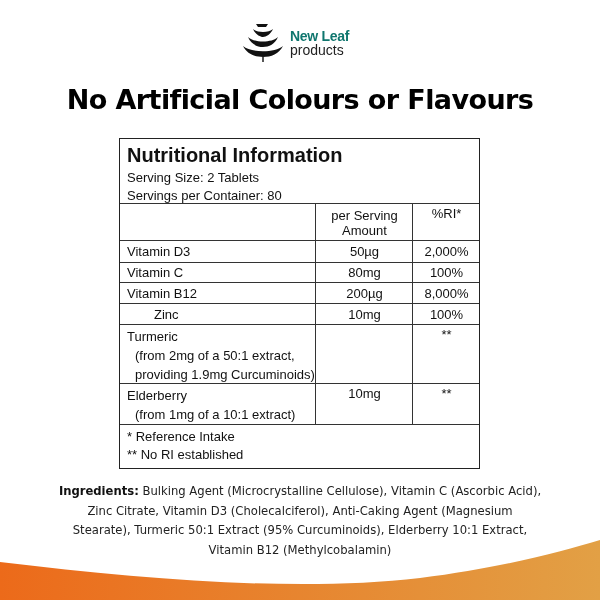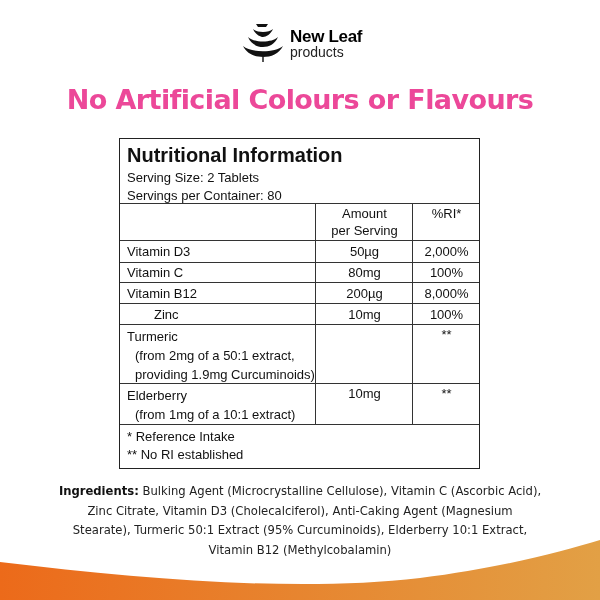--- a/index.html
+++ b/index.html
@@ -1,22 +1,22 @@
 <!DOCTYPE html>
 <html><head>
 <meta charset="utf-8">
 <style>
   html, body { margin:0; padding:0; }
   body { width:600px; height:600px; position:relative; overflow:hidden; background:#ffffff; font-family:"DejaVu Sans", sans-serif; color:#111; }
   .logo { position:absolute; left:242px; top:22px; display:flex; align-items:center; }
   .logo svg { width:42px; height:42px; }
   .logo-text { margin-left:6px; line-height:1; }
-  .logo-brand { font-family:"Liberation Sans", sans-serif; font-weight:bold; font-size:17px; color:#000000; letter-spacing:-0.3px;text-align:center; }
+  .logo-brand { font-family:"Liberation Sans", sans-serif; font-weight:bold; font-size:14px; color:#0f766e; letter-spacing:-0.3px;text-align:center; }
   .logo-sub { font-family:"Liberation Sans", sans-serif; font-size:14px; color:#222; margin-top:0px; }
-  .headline { position:absolute; left:0; width:600px; top:84px; text-align:center; font-family:"DejaVu Sans", sans-serif; font-weight:bold; font-size:27px; letter-spacing:-0.6px; color:#ec4899; }
+  .headline { position:absolute; left:0; width:600px; top:84px; text-align:center; font-family:"DejaVu Sans", sans-serif; font-weight:bold; font-size:27px; letter-spacing:-0.6px; color:#000000; }
   .panel { position:absolute; left:119px; top:138px; width:361px; height:331px; border:1.5px solid #222; box-sizing:border-box; font-family:"Liberation Sans", sans-serif; font-size:13px; color:#111; }
   .panel-title { position:absolute; left:7px; top:5px; font-weight:bold; font-size:20px; }
   .panel-line { position:absolute; left:7px; font-size:13px; }
   .hline { position:absolute; left:0; width:100%; height:1px; background:#333; }
   .vline { position:absolute; width:1px; background:#333; }
   .cell { position:absolute; font-size:13px; }
   .cell.c1 { left:7px; }
   .cell.c2 { left:196px; width:97px; text-align:center; }
   .cell.c3 { left:293px; width:67px; text-align:center; }
   .sub { padding-left:8px; }
@@ -54,22 +54,22 @@
   <div class="hline" style="top:143px;"></div>
   <div class="hline" style="top:164px;"></div>
   <div class="hline" style="top:185px;"></div>
   <div class="hline" style="top:244px;"></div>
   <div class="hline" style="top:285px;"></div>
 
   <div class="vline" style="left:195px; top:64px; height:221px;"></div>
   <div class="vline" style="left:292px; top:64px; height:221px;"></div>
 
   <div class="cell c2" style="top:67px;">
+    <div style="margin-top:2px;">per Serving</div>
     <div>Amount</div>
-    <div style="margin-top:2px;">per Serving</div>
   </div>
   <div class="cell c3" style="top:67px;">%RI*</div>
 
   <div class="cell c1" style="top:105px;">Vitamin D3</div>
   <div class="cell c2" style="top:105px;">50µg</div>
   <div class="cell c3" style="top:105px;">2,000%</div>
 
   <div class="cell c1" style="top:126px;">Vitamin C</div>
   <div class="cell c2" style="top:126px;">80mg</div>
   <div class="cell c3" style="top:126px;">100%</div>

